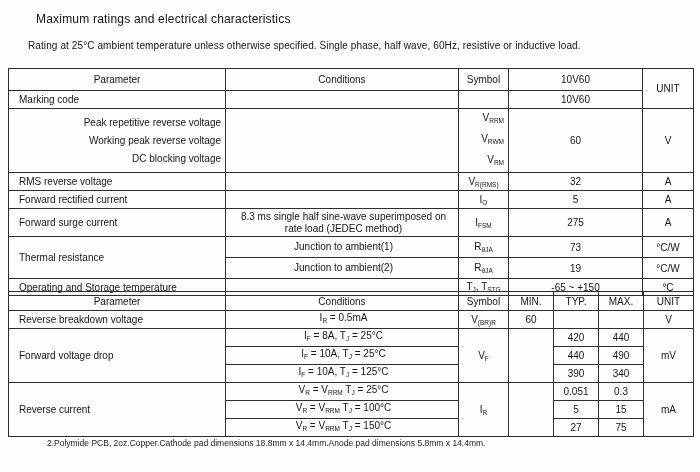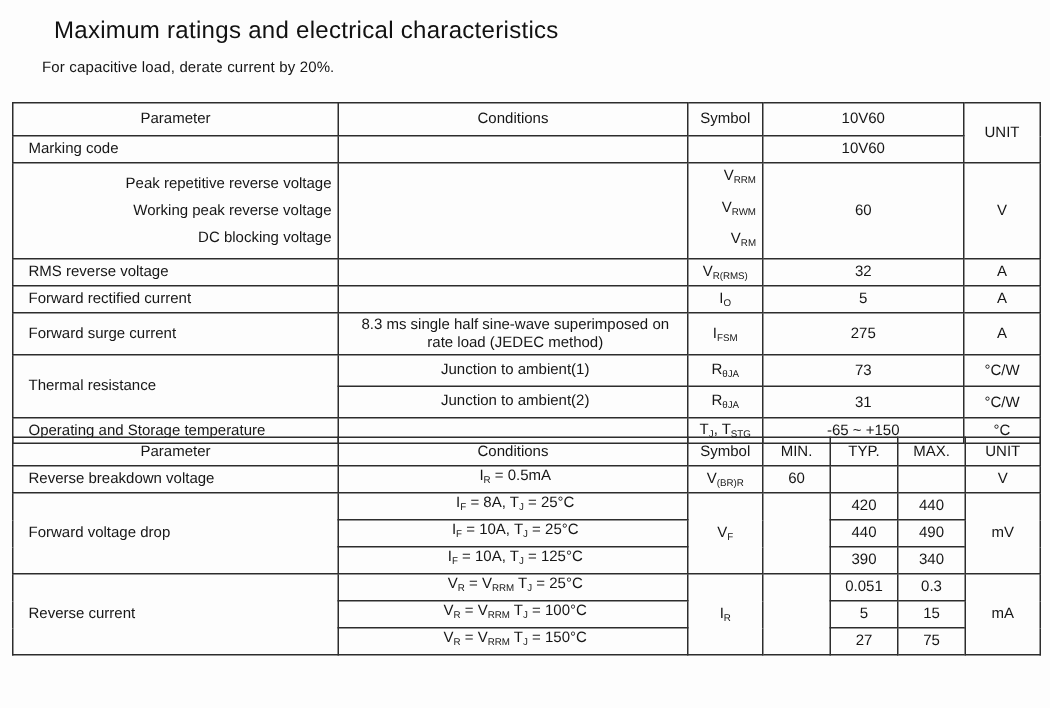--- a/index.html
+++ b/index.html
@@ -5,21 +5,21 @@
   * { box-sizing: border-box; }
   html,body { margin:0; padding:0; }
   body {
     width:700px; height:472px; position:relative;
     background:#fdfdfd; color:#1a1a1a;
     font-family:"Liberation Sans", sans-serif;
     overflow:hidden;
   }
   .page-title {
     position:absolute; left:36px; top:12px;
-    font-size:16px; letter-spacing:.2px; color:#111;
+    font-size:12px; letter-spacing:.2px; color:#111;
   }
   .intro {
     position:absolute; left:28px; top:40px;
     font-size:10px; line-height:11.5px; color:#151515;
     letter-spacing:.1px;
   }
   table.ds {
     position:absolute; left:8px;
     border-collapse:collapse; table-layout:fixed;
     width:685px;
@@ -45,21 +45,21 @@
     font-size:8.5px; line-height:10px; color:#1c1c1c;
   }
   .note .n2 { padding-left:17px; }
 </style>
 </head>
 <body>
 
 <div class="page-title">Maximum ratings and electrical characteristics</div>
 
 <div class="intro">
-  <div>For capacitive load, derate current by 20%.</div>
+  <div>Rating at 25°C ambient temperature  unless  otherwise  specified. Single phase, half wave, 60Hz, resistive or inductive load.</div>
 </div>
 
 <table class="ds" id="ratings-table">
   <colgroup>
       <col style="width:217px">
       <col style="width:233px">
       <col style="width:50px">
       <col style="width:134px">
       <col style="width:51px">
     </colgroup>
@@ -116,21 +116,21 @@
   <tr style="height:21px">
     <td class="param" rowspan="2">Thermal resistance</td>
     <td class="cond">Junction to ambient(1)</td>
     <td class="ctr">R<sub>θJA</sub></td>
     <td class="ctr">73</td>
     <td class="ctr">°C/W</td>
   </tr>
   <tr style="height:21px">
     <td class="cond">Junction to ambient(2)</td>
     <td class="ctr">R<sub>θJA</sub></td>
-    <td class="ctr">31</td>
+    <td class="ctr">19</td>
     <td class="ctr">°C/W</td>
   </tr>
   <tr style="height:17px">
     <td class="param">Operating and Storage temperature</td>
     <td class="cond"></td>
     <td class="ctr">T<sub>J</sub>, T<sub>STG</sub></td>
     <td class="ctr">-65 ~ +150</td>
     <td class="ctr">°C</td>
   </tr>
 </tbody>
@@ -200,13 +200,14 @@
   </tr>
   <tr style="height:18px">
     <td class="cond">V<sub>R</sub> = V<sub>RRM</sub>  T<sub>J</sub> = 150°C</td>
     <td class="ctr">27</td>
     <td class="ctr">75</td>
   </tr>
 </tbody>
   </table>
 
 <div class="note">
+  <div class="n2">2.Polymide PCB, 2oz.Copper.Cathode pad dimensions 18.8mm x 14.4mm.Anode pad dimensions 5.8mm x 14.4mm.</div>
 </div>
 
 </body></html>

